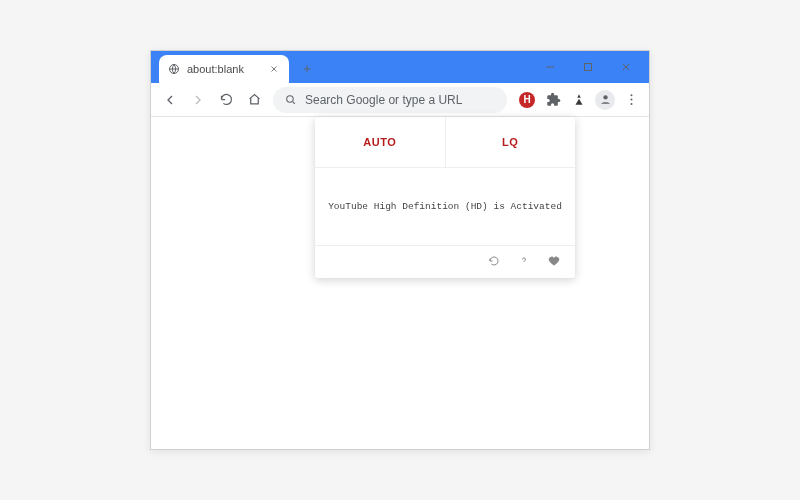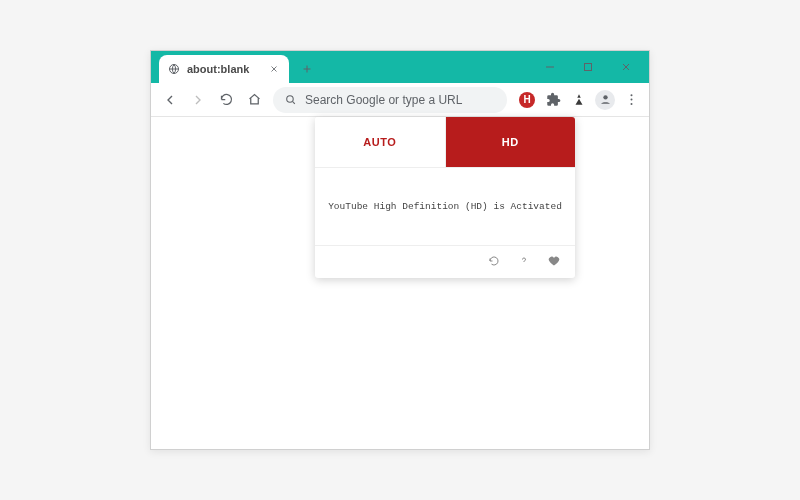--- a/index.html
+++ b/index.html
@@ -19,25 +19,24 @@
     height: 400px;
     background: #ffffff;
     border: 1px solid #d0d0d0;
     box-shadow: 0 2px 8px rgba(0,0,0,0.08);
     position: relative;
   }
 
   
   .titlebar {
     height: 32px;
-    background: #14b8a6;
+    background: #3b82f6;
     display: flex;
     align-items: flex-end;
     justify-content: space-between;
-    font-weight: bold;
   }
   .tab-strip {
     display: flex;
     align-items: flex-end;
     padding-left: 8px;
     height: 100%;
   }
   .tab {
     background: #ffffff;
     border-radius: 8px 8px 0 0;
@@ -268,21 +267,21 @@
           </svg>
       </div>
     </div>
   </div>
 
   <div class="content"></div>
 
   <div class="popup">
     <div class="quality-row">
       <div class="quality-btn">AUTO</div>
-      <div class="quality-btn active">HD</div>
+      <div class="quality-btn">LQ</div>
     </div>
     <div class="status-row">YouTube High Definition (HD) is Activated</div>
     <div class="footer-row">
       <div class="footer-icon">
         <svg viewBox="0 0 24 24" width="12" height="12" fill="none" stroke="#888" stroke-width="2">
             <path d="M4 12a8 8 0 1 1 3 6.2M4 12V7m0 5h5"></path>
           </svg>
       </div>
       <div class="footer-icon">
         <svg viewBox="0 0 24 24" width="12" height="12" fill="none" stroke="#888" stroke-width="2">

